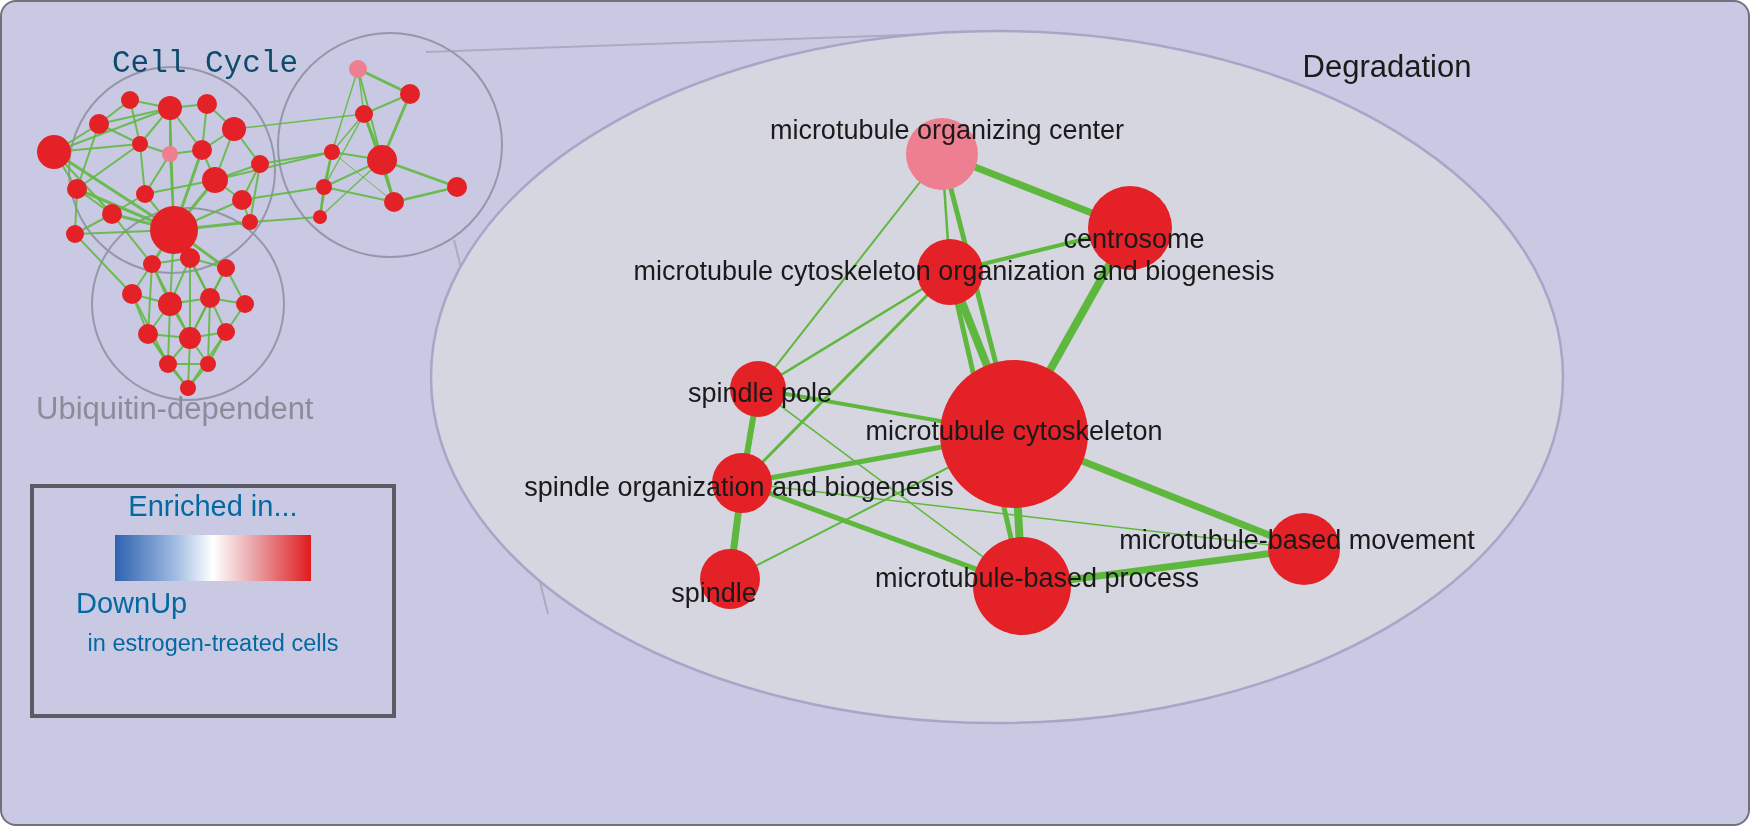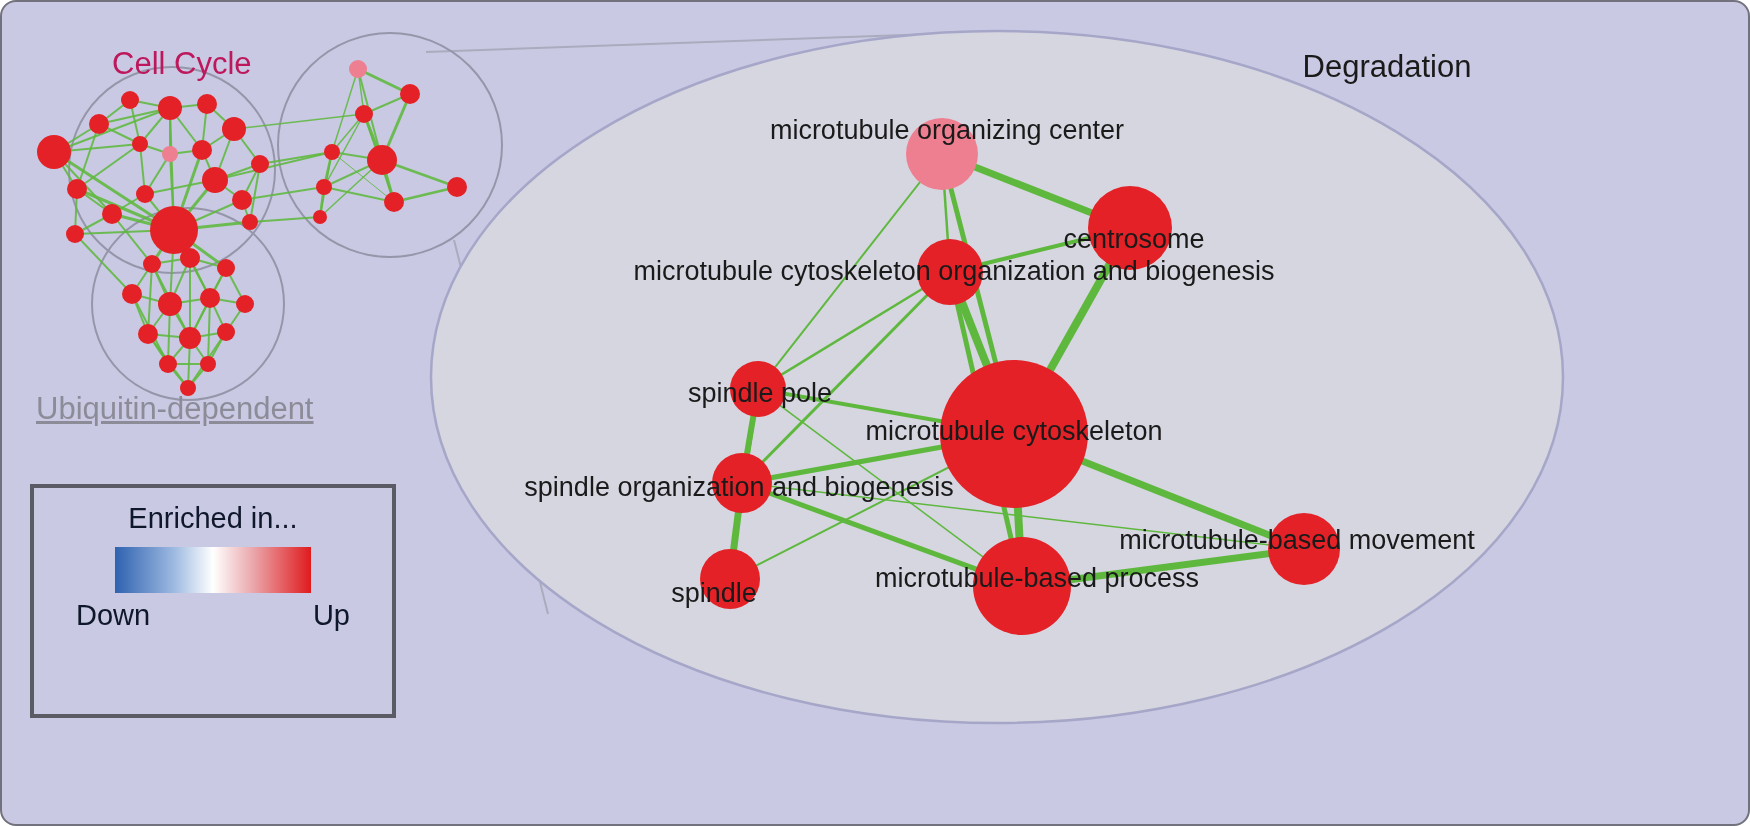--- a/index.html
+++ b/index.html
@@ -16,27 +16,27 @@
   .lbl{position:absolute;white-space:nowrap;}
   .lbl.gray{color:#8c8c99;font-size:31px;}
   .lbl.black{color:#1a1a1a;font-size:31px;}
   #lbl-cellcycle{left:110px;top:44px;}
   #lbl-ubiq{left:34px;top:388px;line-height:37px;}
   #lbl-micro{left:1280px;top:46px;width:210px;text-align:center;line-height:38px;white-space:normal;}
   #legend{
     position:absolute;left:28px;top:482px;width:366px;height:234px;
     box-sizing:border-box;border:4px solid #5b5b66;
     display:flex;flex-direction:column;align-items:center;
-    padding-top:14px;color:#0f172a;
+    padding-top:2px;color:#0369a1;
   }
   .legend-title{font-size:29px;}
   .legend-bar{width:196px;height:46px;margin-top:12px;}
   .legend-row{
     width:100%;box-sizing:border-box;padding:0 42px;margin-top:6px;
-    display:flex;justify-content:space-between;font-size:29px;
+    display:flex;font-size:29px;
   }
   .legend-sub{font-size:23.5px;line-height:31px;}
   .legend-sub.first{margin-top:8px;}
 </style>
 </head>
 <body>
 
 <div id="figure" style="background: rgb(201, 201, 227); border-color: rgb(114, 114, 126);">
 
   <svg id="network-svg" viewBox="0 0 1750 826">
@@ -237,32 +237,33 @@
       <text x="1132" y="239" text-anchor="middle" dominant-baseline="middle" fill="#1a1a1a" font-size="27" font-family="&quot;Liberation Sans&quot;, sans-serif">centrosome</text>
       <text x="952" y="271" text-anchor="middle" dominant-baseline="middle" fill="#1a1a1a" font-size="27" font-family="&quot;Liberation Sans&quot;, sans-serif">microtubule cytoskeleton organization and biogenesis</text>
       <text x="758" y="393" text-anchor="middle" dominant-baseline="middle" fill="#1a1a1a" font-size="27" font-family="&quot;Liberation Sans&quot;, sans-serif">spindle pole</text>
       <text x="1012" y="431" text-anchor="middle" dominant-baseline="middle" fill="#1a1a1a" font-size="27" font-family="&quot;Liberation Sans&quot;, sans-serif">microtubule cytoskeleton</text>
       <text x="737" y="487" text-anchor="middle" dominant-baseline="middle" fill="#1a1a1a" font-size="27" font-family="&quot;Liberation Sans&quot;, sans-serif">spindle organization and biogenesis</text>
       <text x="1295" y="540" text-anchor="middle" dominant-baseline="middle" fill="#1a1a1a" font-size="27" font-family="&quot;Liberation Sans&quot;, sans-serif">microtubule-based movement</text>
       <text x="1035" y="578" text-anchor="middle" dominant-baseline="middle" fill="#1a1a1a" font-size="27" font-family="&quot;Liberation Sans&quot;, sans-serif">microtubule-based process</text>
       <text x="712" y="593" text-anchor="middle" dominant-baseline="middle" fill="#1a1a1a" font-size="27" font-family="&quot;Liberation Sans&quot;, sans-serif">spindle</text>
     </svg>
 
-  <div class="lbl gray" id="lbl-cellcycle" style="color: #be185d;">Cell Cycle</div>
-
-  <div class="lbl gray" id="lbl-ubiq" style="color: rgb(140, 140, 153); text-decoration: underline;">
+  <div class="lbl gray" id="lbl-cellcycle" style="color: #0c4a6e; font-family: Liberation Mono, monospace;">Cell Cycle</div>
+
+  <div class="lbl gray" id="lbl-ubiq" style="color: rgb(140, 140, 153);">
     <div>Ubiquitin-dependent</div>
   </div>
 
   <div class="lbl black" id="lbl-micro" style="color: rgb(26, 26, 26);">
     <div>Degradation</div>
   </div>
 
   <div id="legend" style="border-color: rgb(91, 91, 102);">
     <div class="legend-title">Enriched in...</div>
     <div class="legend-bar" id="legend-bar" style="background: linear-gradient(to right, rgb(47, 98, 176), rgb(157, 185, 224) 30%, rgb(255, 255, 255) 50%, rgb(234, 169, 173) 70%, rgb(224, 27, 30));"></div>
     <div class="legend-row">
       <span>Down</span>
       <span>Up</span>
     </div>
+    <div class="legend-sub first">in estrogen-treated cells</div>
   </div>
 
 </div>
 
 </body></html>

